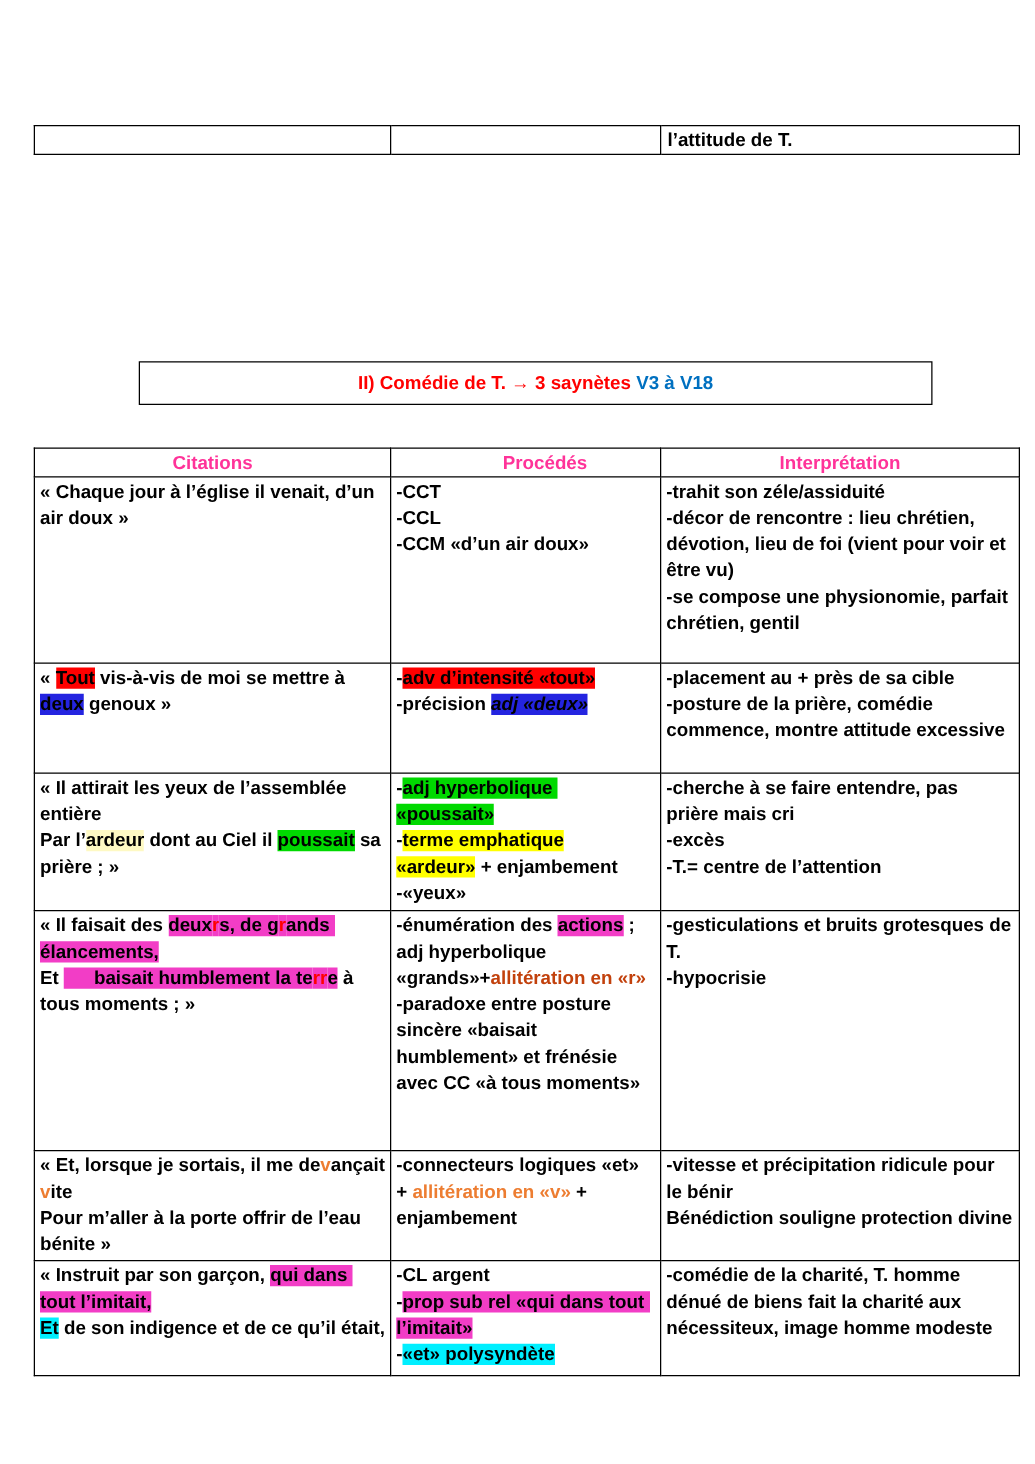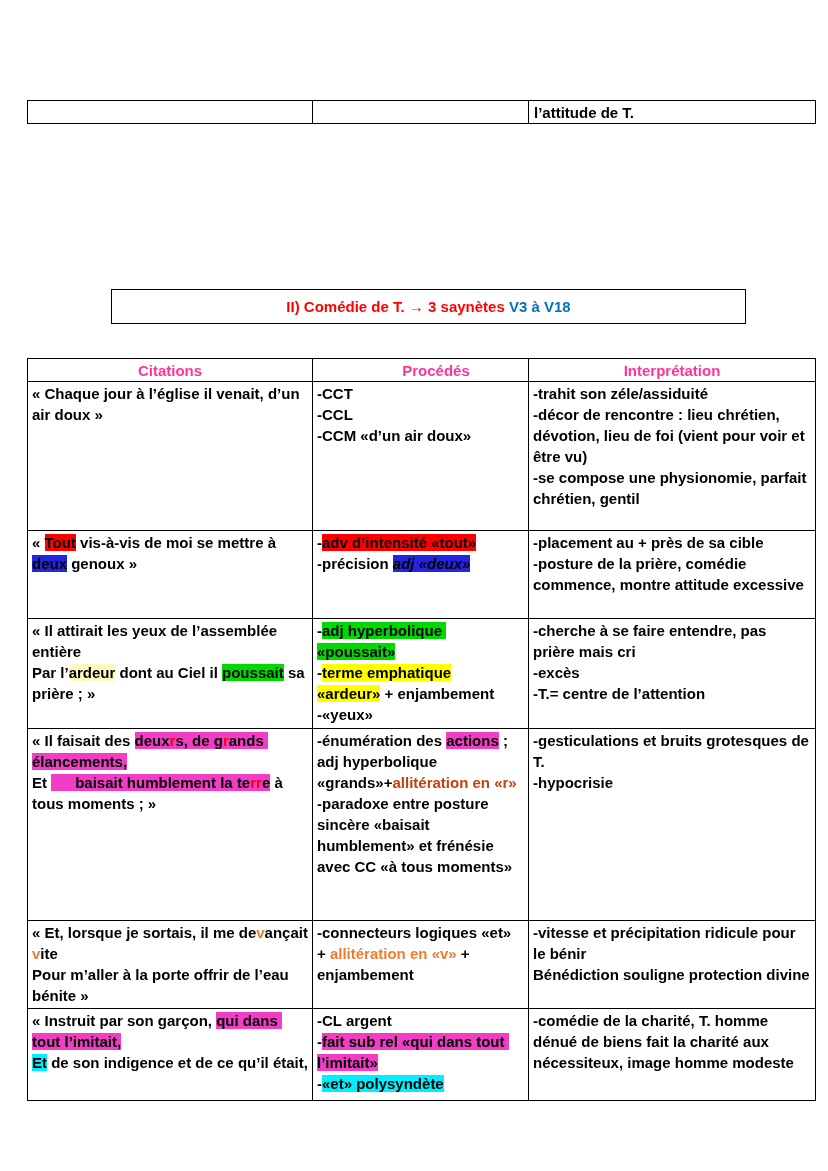--- a/index.html
+++ b/index.html
@@ -135,20 +135,20 @@
           <td><span>« Et, lorsque je sortais, il me de</span><span style="color: rgb(237, 125, 49);">v</span><span>ançait </span><span style="color: rgb(237, 125, 49);">v</span><span>ite
 Pour m’aller à la porte offrir de l’eau bénite »</span></td>
           <td><span>-connecteurs logiques «et» + </span><span style="color: rgb(237, 125, 49);">allitération en «v»</span><span> + enjambement</span></td>
           <td><span>-vitesse et précipitation ridicule pour le bénir
 Bénédiction souligne protection divine</span></td>
         </tr>
         <tr>
           <td><span>« Instruit par son garçon, </span><span style="background: rgb(242, 61, 198);">qui dans tout l’imitait,</span><span>
 </span><span style="background: rgb(0, 239, 255);">Et</span><span> de son indigence et de ce qu’il était,</span></td>
           <td><span>-CL argent
--</span><span style="background: rgb(242, 61, 198);">fait sub rel «qui dans tout l’imitait»</span><span>
+-</span><span style="background: rgb(242, 61, 198);">prop sub rel «qui dans tout l’imitait»</span><span>
 -</span><span style="background: rgb(0, 239, 255);">«et» polysyndète</span></td>
           <td><span>-comédie de la charité, T. homme dénué de biens fait la charité aux nécessiteux, image homme modeste</span></td>
         </tr>
       </tbody>
   </table>
 
 </div>
 
 </body></html>

